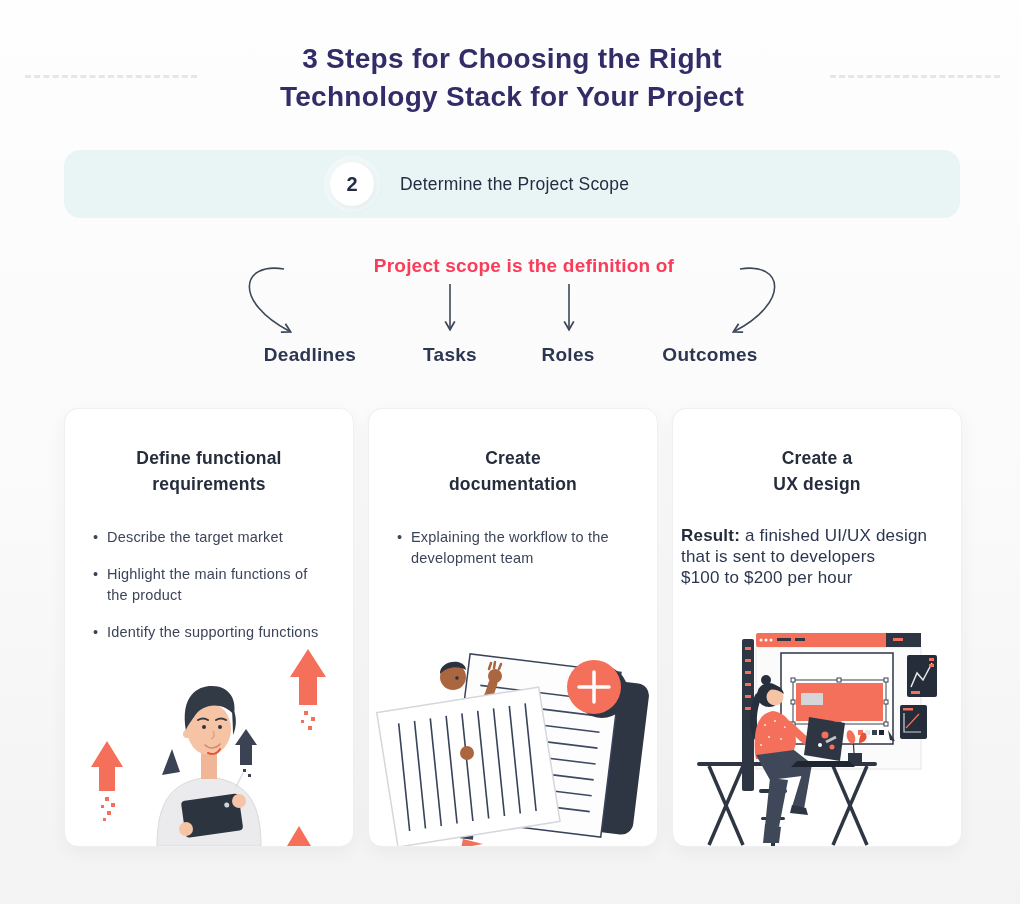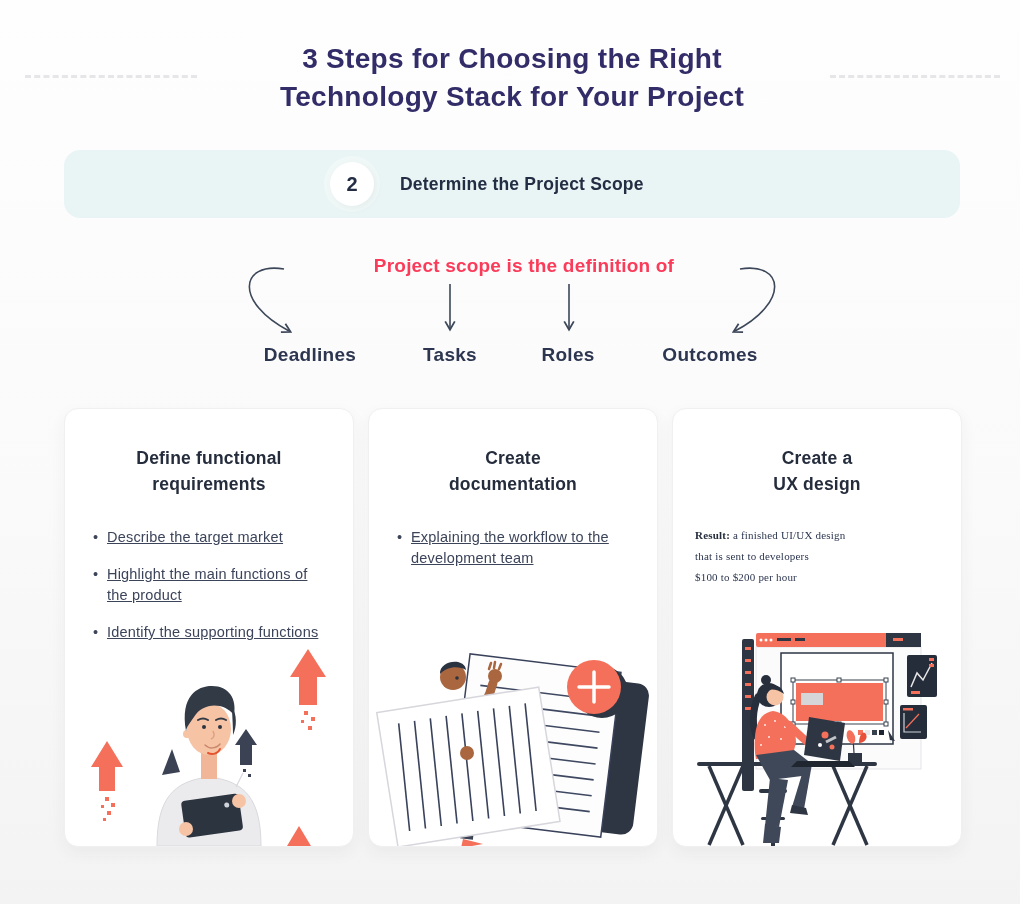--- a/index.html
+++ b/index.html
@@ -21,21 +21,21 @@
   .banner{
     position:absolute;left:64px;top:150px;width:896px;height:68px;
     background:#e9f5f4;border-radius:16px;display:flex;align-items:center;
   }
   .step-circle{
     margin-left:266px;width:44px;height:44px;border-radius:50%;background:#ffffff;
     display:flex;align-items:center;justify-content:center;
     color:#232d43;font-size:20px;font-weight:bold;
     box-shadow:0 0 0 6px rgba(255,255,255,.35), 2px 2px 6px rgba(120,150,150,.18);
   }
-  .banner-label{margin-left:26px;color:#232d43;font-size:17.5px;font-weight:bold;letter-spacing:.2px;}
+  .banner-label{margin-left:26px;color:#232d43;font-size:17.5px;font-weight:normal;letter-spacing:.2px;}
   
   .scope-heading{
     position:absolute;top:255px;left:12px;width:1024px;text-align:center;
     color:#fb3b5a;font-size:19px;font-weight:bold;letter-spacing:.2px;
   }
   .scope-arrows{position:absolute;left:0;top:250px;width:1024px;height:100px;pointer-events:none;}
   .scope-label{
     position:absolute;top:344px;transform:translateX(-50%);
     color:#2c3650;font-size:19px;letter-spacing:.3px;white-space:nowrap;font-weight:bold;
   }
@@ -47,24 +47,24 @@
   }
   .card1{left:64px;} .card2{left:368px;} .card3{left:672px;}
   .card-title{
     margin:36px 12px 0;text-align:center;color:#252d3d;
     font-size:17.5px;font-weight:bold;line-height:26px;letter-spacing:.2px;
   }
   .card-bullets{
     margin:30px 0 0;padding:0 16px 0 28px;list-style:none;
     color:#3c445a;font-size:14.5px;line-height:21px;letter-spacing:.2px;
   }
-  .card-bullets li{position:relative;margin-bottom:16px;max-width:215px;padding-left:14px;text-decoration:underline;}
+  .card-bullets li{position:relative;margin-bottom:16px;max-width:215px;padding-left:14px;}
   .card-bullets li::before{content:"•";position:absolute;left:0;top:0;color:#3c445a;}
   .result-text{
-    margin:28px 22px 0;color:#2c3650;font-size:11px;line-height:21px;letter-spacing:.2px;font-family:Liberation Serif, serif;
+    margin:28px 8px 0;color:#2c3650;font-size:17px;line-height:21px;letter-spacing:.2px;
   }
   .result-text b{color:#252d3d;}
   .illus{position:absolute;left:0;bottom:0;pointer-events:none;}
 </style>
 </head>
 <body>
 
 <div class="page">
 
   <div class="dash-line dash-left"></div>

